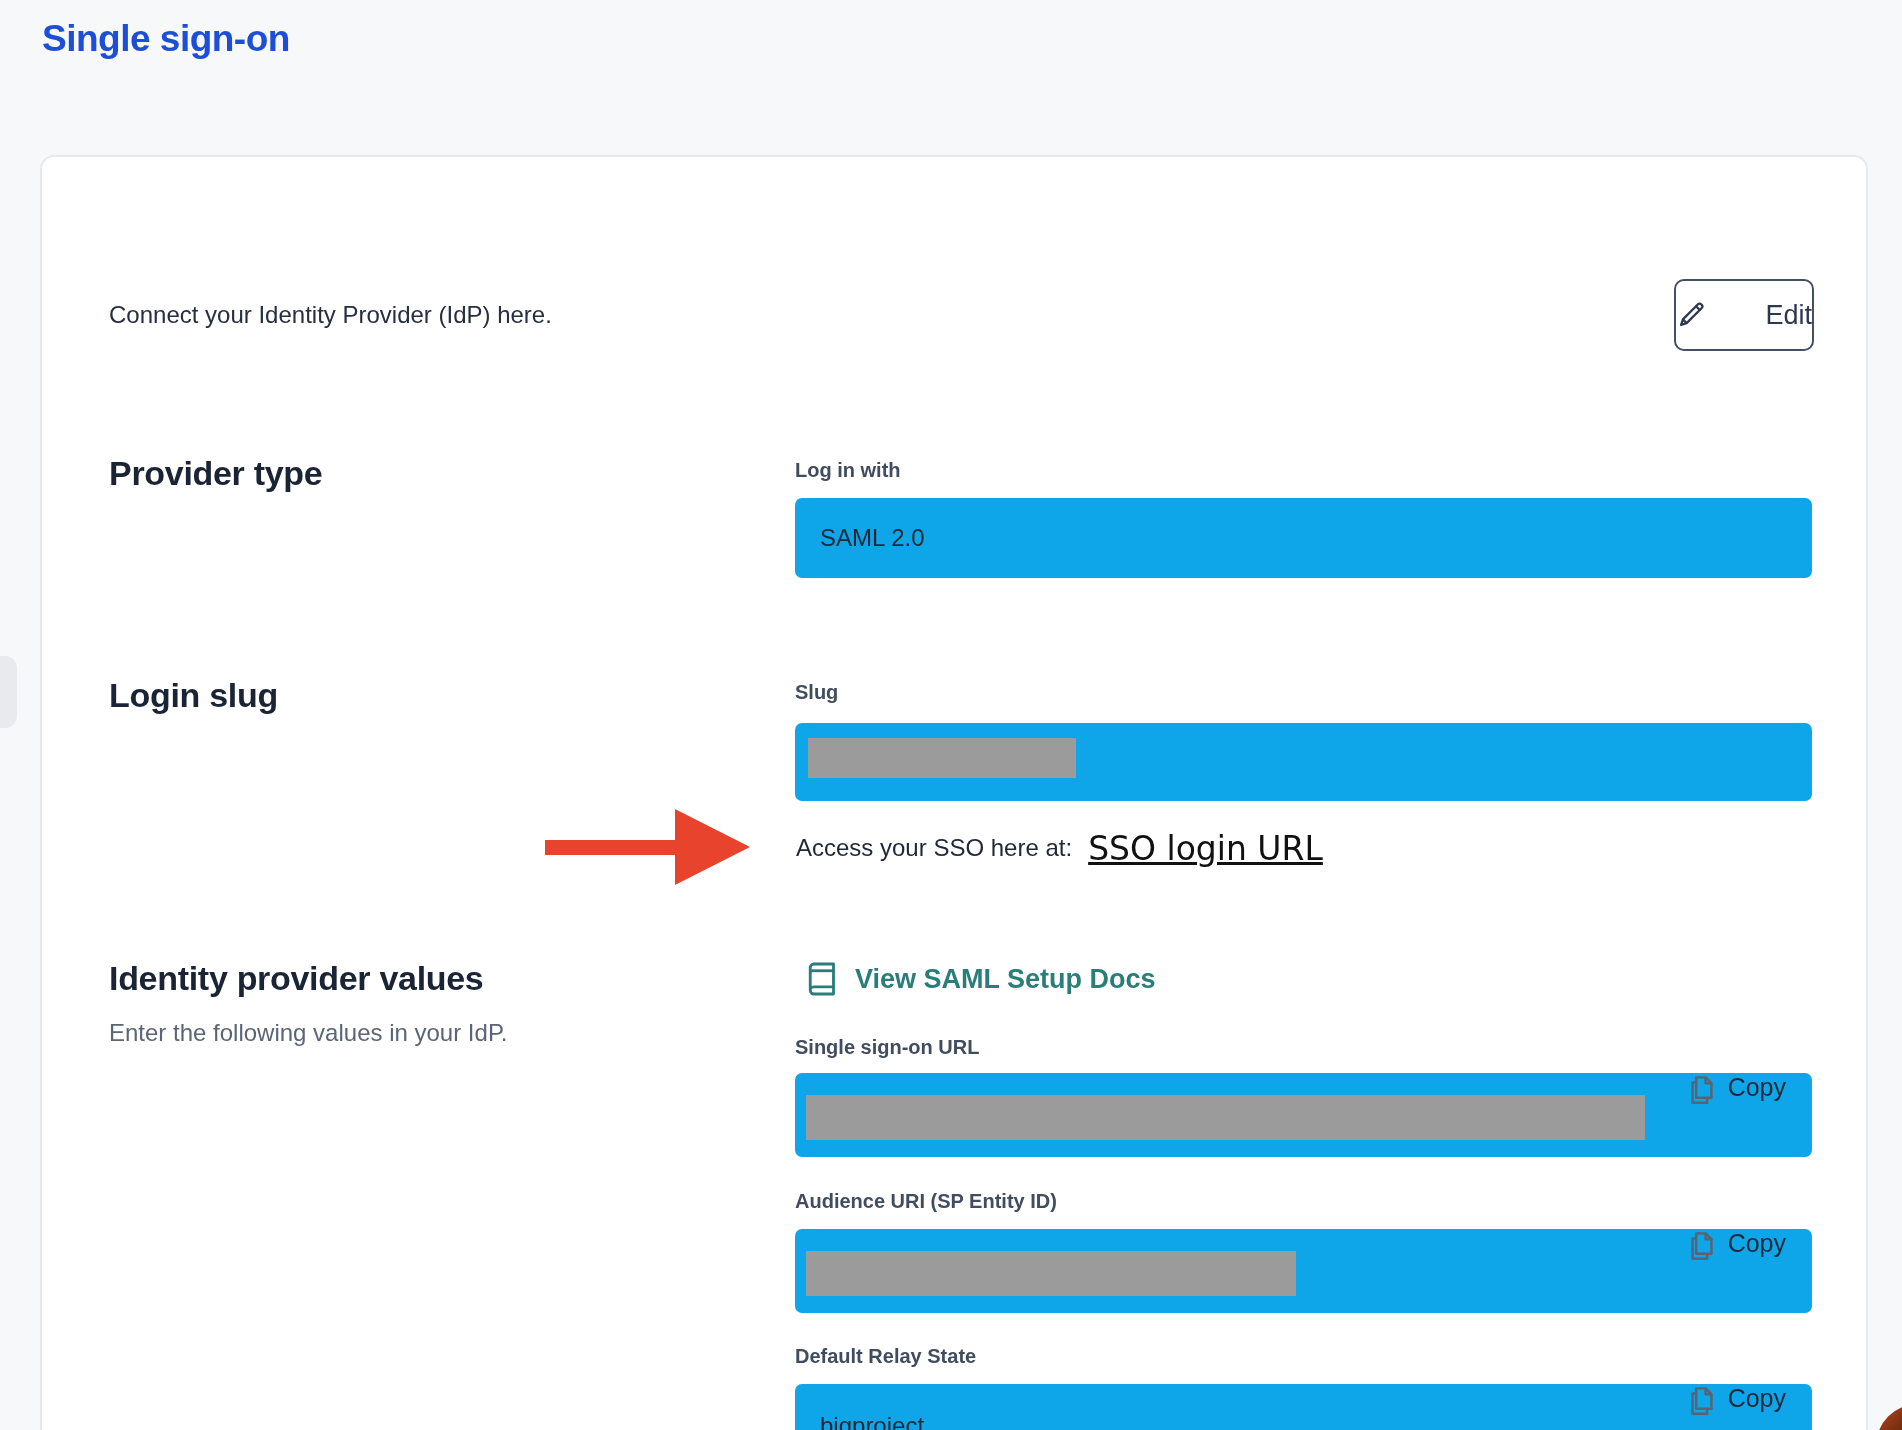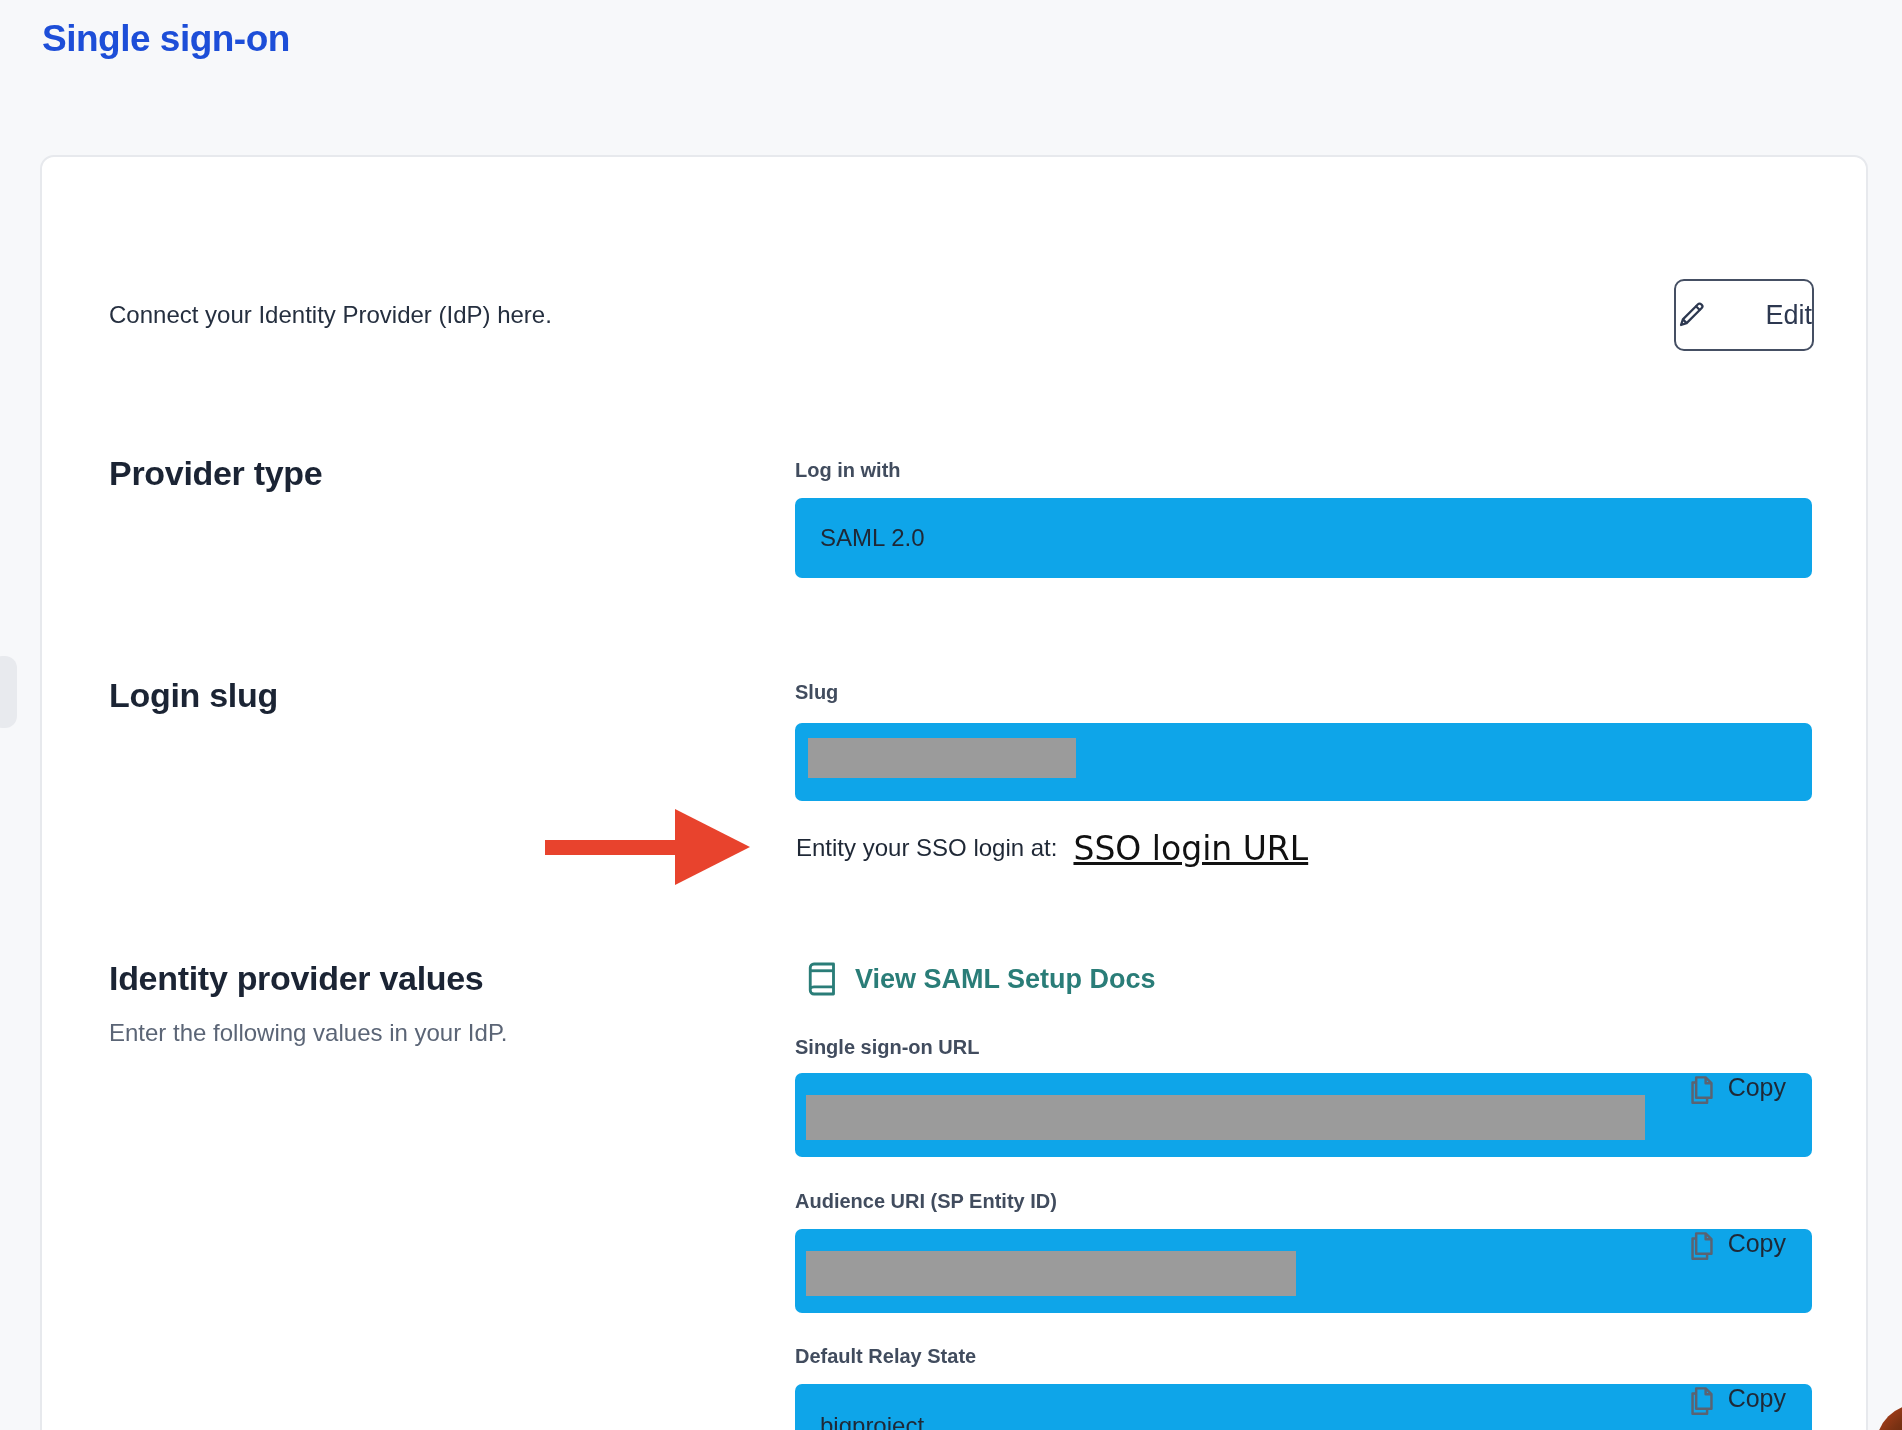--- a/index.html
+++ b/index.html
@@ -152,21 +152,21 @@
   <div class="field-label l-slug">Slug</div>
   <div class="value-box b-slug">
     <div class="redacted-bar r-slug"></div>
   </div>
 
   <div class="anno-arrow">
     <div class="shaft"></div>
     <div class="head"></div>
   </div>
   <div class="anno-row">
-    <span class="anno-prefix">Entity your SSO login at:</span>
+    <span class="anno-prefix">Access your SSO here at:</span>
     <span class="anno-value">SSO login URL</span>
   </div>
 
   <h2 class="section-heading h-idp">Identity provider values</h2>
   <div class="section-caption">Enter the following values in your IdP.</div>
 
   <a class="docs-link">
     <span class="icon" style="display:flex;">
       <svg width="30" height="34" viewBox="0 0 20 22" fill="none" stroke="#2a7d78" stroke-width="1.9" stroke-linejoin="round">
         <path d="M4 1 H17 V21 H4 C2.6 21 1.5 19.9 1.5 18.5 V3.5 C1.5 2.1 2.6 1 4 1 Z"></path>

